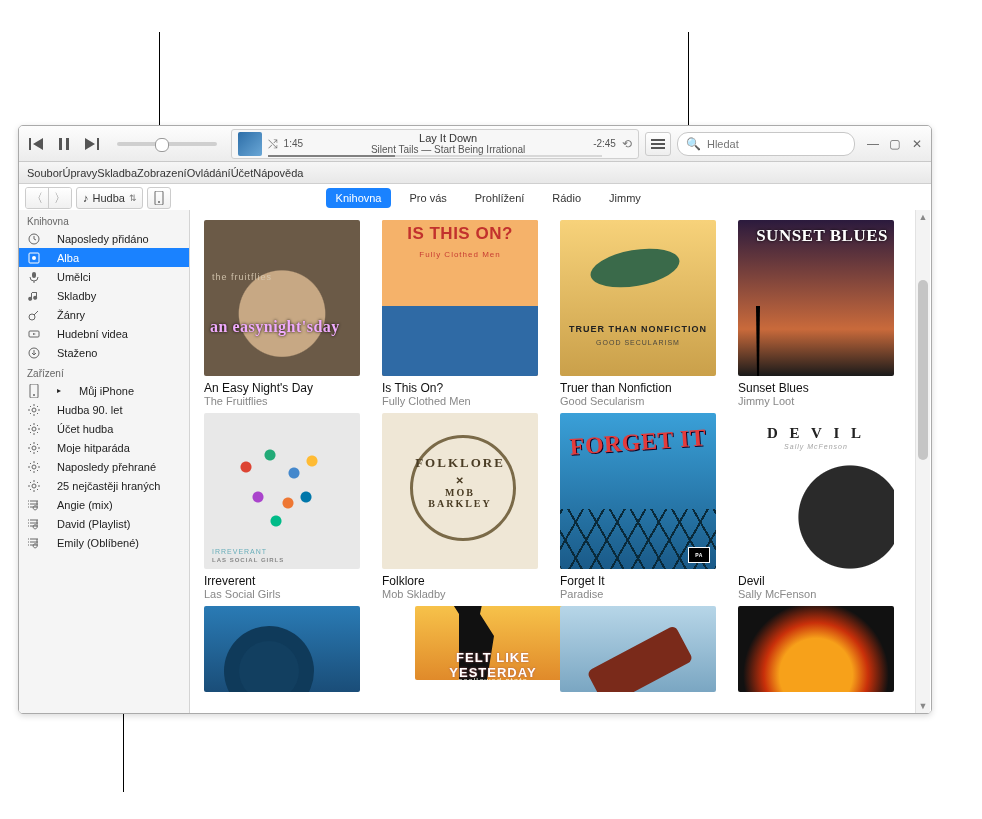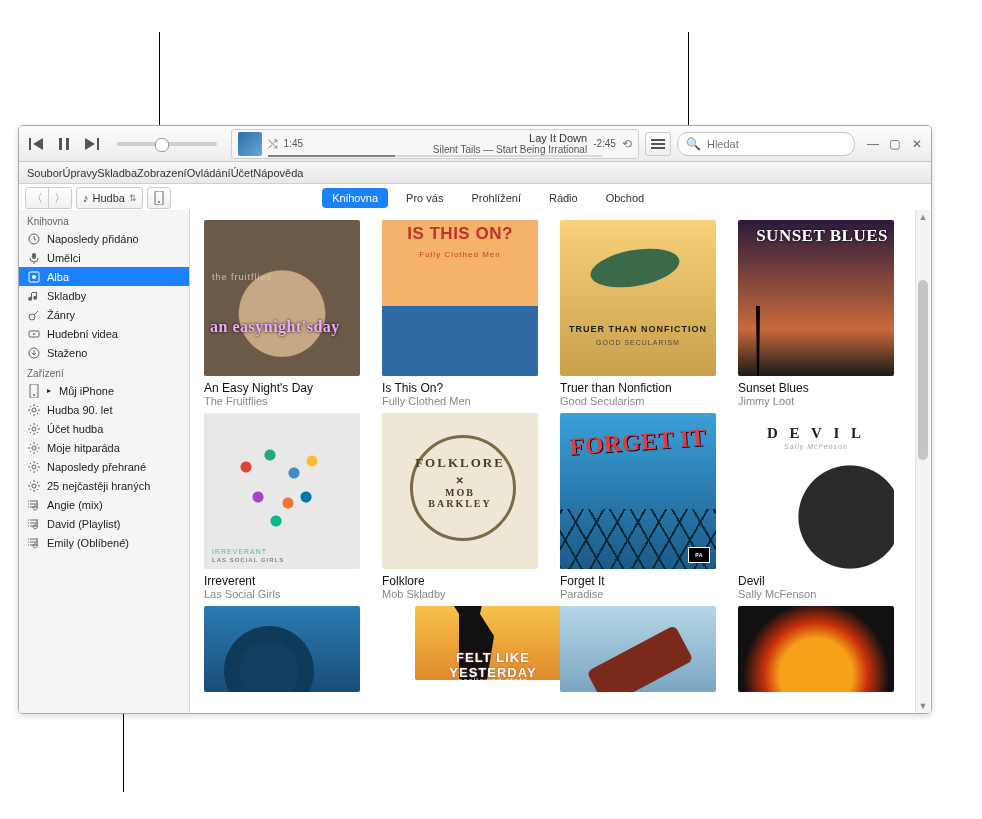--- a/index.html
+++ b/index.html
@@ -10,21 +10,21 @@
 .callout.c3{left:123px;top:712px;height:80px}
 
 .appwin{position:absolute;left:18px;top:125px;width:912px;height:587px;border:1px solid #aaa;border-radius:5px;overflow:hidden;box-shadow:0 2px 6px rgba(0,0,0,.15);background:#f2f2f2}
 .topbar{height:35px;background:linear-gradient(#fdfdfd,#ececec);display:flex;align-items:center;gap:6px;padding:0 6px;border-bottom:1px solid #c9c9c9}
 .pbtn{width:22px;height:22px;display:flex;align-items:center;justify-content:center;color:#555}
 .pbtn svg{display:block}
 .volume{width:100px;height:4px;background:#cfcfcf;border-radius:2px;position:relative;margin:0 8px}
 .volume .knob{position:absolute;left:38px;top:-4px;width:12px;height:12px;border-radius:6px;background:#fff;border:1px solid #999}
 .lcd{flex:1;height:28px;background:#f7f7f7;border:1px solid #cfcfcf;border-radius:3px;display:flex;align-items:center;gap:6px;padding:0 6px;position:relative;font-size:10px;color:#555}
 .lcd .art{width:24px;height:24px;background:linear-gradient(135deg,#2d6ea8,#6aa7d6);border-radius:2px}
-.lcd .mid{flex:1;display:flex;flex-direction:column;align-items:flex-end;line-height:1.1}
+.lcd .mid{flex:1;display:flex;flex-direction:column;align-items:center;line-height:1.1}
 .lcd .ttl{font-size:11px;color:#333}
 .lcd .tick{position:absolute;left:36px;right:36px;bottom:1px;height:2px;background:#d8d8d8}
 .lcd .tick .pos{position:absolute;left:0;width:38%;height:100%;background:#808080}
 .smallbtn{width:24px;height:22px;border:1px solid #ccc;border-radius:3px;background:linear-gradient(#fff,#eee);display:flex;align-items:center;justify-content:center;color:#555}
 .search{display:flex;align-items:center;gap:4px;height:22px;width:160px;border:1px solid #c7c7c7;border-radius:11px;background:#fff;padding:0 8px}
 .search input{border:none;outline:none;flex:1;font-size:11px;background:transparent}
 .winctrl{display:flex;gap:10px;margin-left:6px;margin-right:2px;color:#666}
 .winctrl span{width:12px;height:12px;display:flex;align-items:center;justify-content:center}
 
 .menubar{height:21px;background:linear-gradient(#f6f6f6,#e8e8e8);display:flex;align-items:center;padding:0 8px;font-size:11px;color:#333;border-bottom:1px solid #cfcfcf}
@@ -36,21 +36,21 @@
 .navbtns div+div{border-left:1px solid #ccc}
 .media-select{height:20px;border:1px solid #ccc;border-radius:3px;background:linear-gradient(#fff,#f0f0f0);display:flex;align-items:center;gap:4px;padding:0 6px;font-size:11px;color:#333}
 .devbtn{width:22px;height:20px;border:1px solid #ccc;border-radius:3px;background:linear-gradient(#fff,#f0f0f0);display:flex;align-items:center;justify-content:center;color:#666}
 .tabs{flex:1;display:flex;justify-content:center;gap:8px}
 .tab{height:20px;padding:0 10px;display:flex;align-items:center;border-radius:4px;font-size:11px;color:#333}
 .tab.active{background:#1a82ff;color:#fff}
 
 .body{position:absolute;top:84px;left:0;right:0;bottom:0;display:flex;background:#fff}
 .sidebar{width:170px;border-right:1px solid #d4d4d4;background:#f5f5f5;overflow:hidden;font-size:11px}
 .shead{padding:6px 8px 2px;color:#666;font-size:10px}
-.srow{display:flex;align-items:center;gap:6px;height:19px;padding:0 8px;white-space:nowrap;overflow:hidden}
+.srow{display:flex;align-items:center;gap:16px;height:19px;padding:0 8px;white-space:nowrap;overflow:hidden}
 .srow.sel{background:#1a82ff;color:#fff}
 .srow .icn{width:14px;height:14px;display:flex;align-items:center;justify-content:center;color:#666;flex-shrink:0}
 .srow.sel .icn{color:#fff}
 
 .content{flex:1;position:relative;overflow:hidden;background:#fff}
 .grid{position:absolute;inset:0;overflow:auto;padding:10px 14px}
 .row{display:flex;gap:22px;margin-bottom:6px}
 .card{width:156px}
 .cover{width:156px;height:156px;border-radius:2px;display:flex;align-items:center;justify-content:center;color:#fff;font-weight:700;text-align:center;font-size:13px;letter-spacing:.5px;position:relative;overflow:hidden}
 .cover .sub{position:absolute;font-size:8px;letter-spacing:1px;font-weight:400;opacity:.9}
@@ -198,55 +198,55 @@
           <svg width="10" height="14" viewBox="0 0 10 14">
             <rect x="1" y="0" width="8" height="14" rx="1" fill="none" stroke="currentColor"></rect>
             <circle cx="5" cy="11" r="1" fill="currentColor"></circle>
           </svg>
         </div>
       <div class="tabs">
         <div class="tab active">Knihovna</div>
         <div class="tab">Pro vás</div>
         <div class="tab">Prohlížení</div>
         <div class="tab">Rádio</div>
-        <div class="tab">Obchod</div>
+        <div class="tab">Jimmy</div>
       </div>
       <div style="width:120px"></div>
     </div>
 
     <div class="body">
       <div class="sidebar">
         <div class="shead">Knihovna</div>
         <div id="sb-lib">
             <div class="srow">
               <span class="icn">
                 <svg width="12" height="12" viewBox="0 0 12 12">
                   <circle cx="6" cy="6" r="5" fill="none" stroke="currentColor"></circle>
                   <path d="M6 3v3l2 1" stroke="currentColor" fill="none"></path>
                 </svg>
               </span>
               <span>Naposledy přidáno</span>
             </div>
+            <div class="srow sel">
+              <span class="icn">
+                <svg width="12" height="12" viewBox="0 0 12 12">
+                  <rect x="1" y="1" width="10" height="10" rx="1" fill="none" stroke="currentColor"></rect>
+                  <circle cx="6" cy="6" r="2" fill="currentColor"></circle>
+                </svg>
+              </span>
+              <span>Alba</span>
+            </div>
             <div class="srow">
               <span class="icn">
                 <svg width="12" height="12" viewBox="0 0 12 12">
                   <rect x="4" y="1" width="4" height="6" rx="2" fill="currentColor"></rect>
                   <path d="M2 6a4 4 0 008 0M6 10v2" stroke="currentColor" fill="none"></path>
                 </svg>
               </span>
               <span>Umělci</span>
-            </div>
-            <div class="srow sel">
-              <span class="icn">
-                <svg width="12" height="12" viewBox="0 0 12 12">
-                  <rect x="1" y="1" width="10" height="10" rx="1" fill="none" stroke="currentColor"></rect>
-                  <circle cx="6" cy="6" r="2" fill="currentColor"></circle>
-                </svg>
-              </span>
-              <span>Alba</span>
             </div>
             <div class="srow">
               <span class="icn">
                 <svg width="12" height="12" viewBox="0 0 12 12">
                   <path d="M4 2v6a2 2 0 11-1-1V3l6-1v5a2 2 0 11-1-1V2z" fill="currentColor"></path>
                 </svg>
               </span>
               <span>Skladby</span>
             </div>
             <div class="srow">

